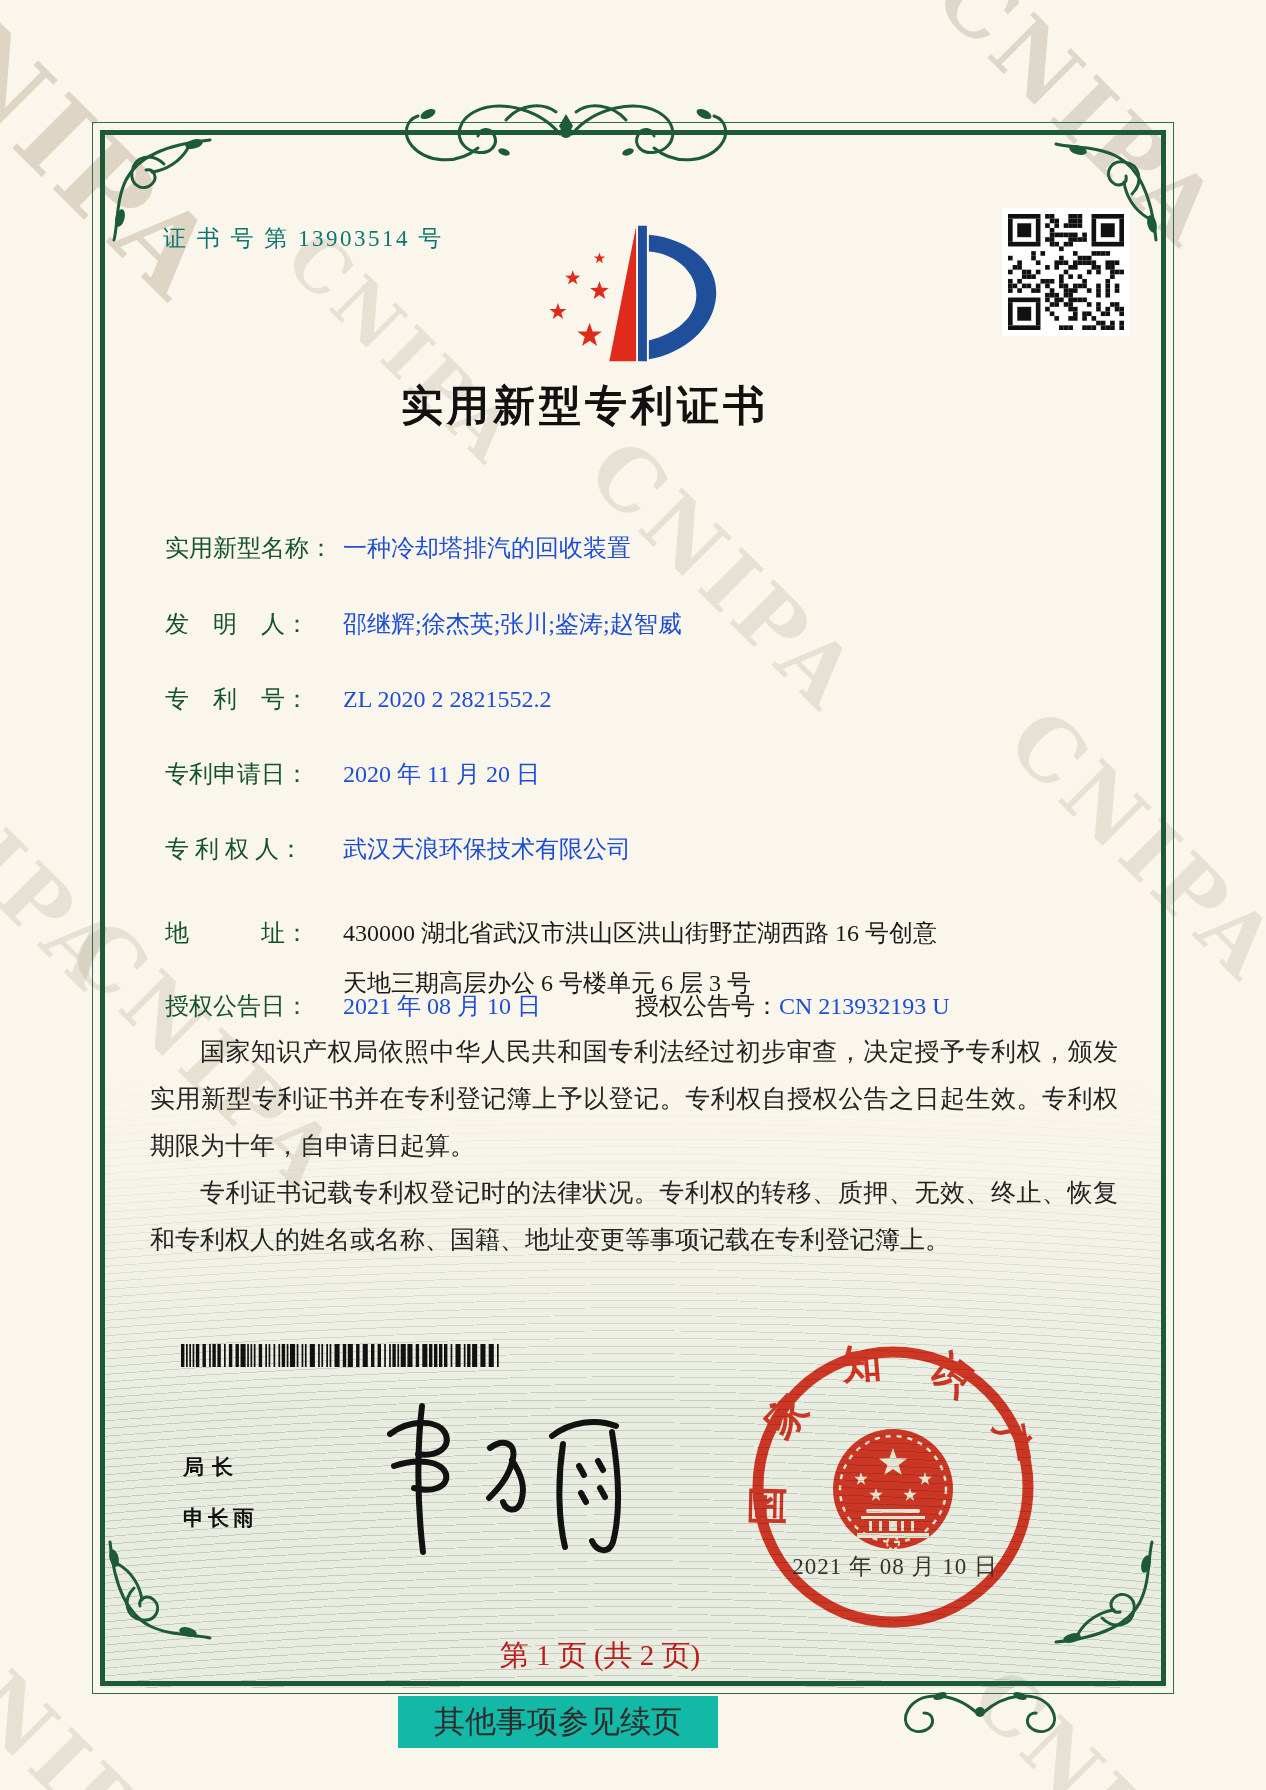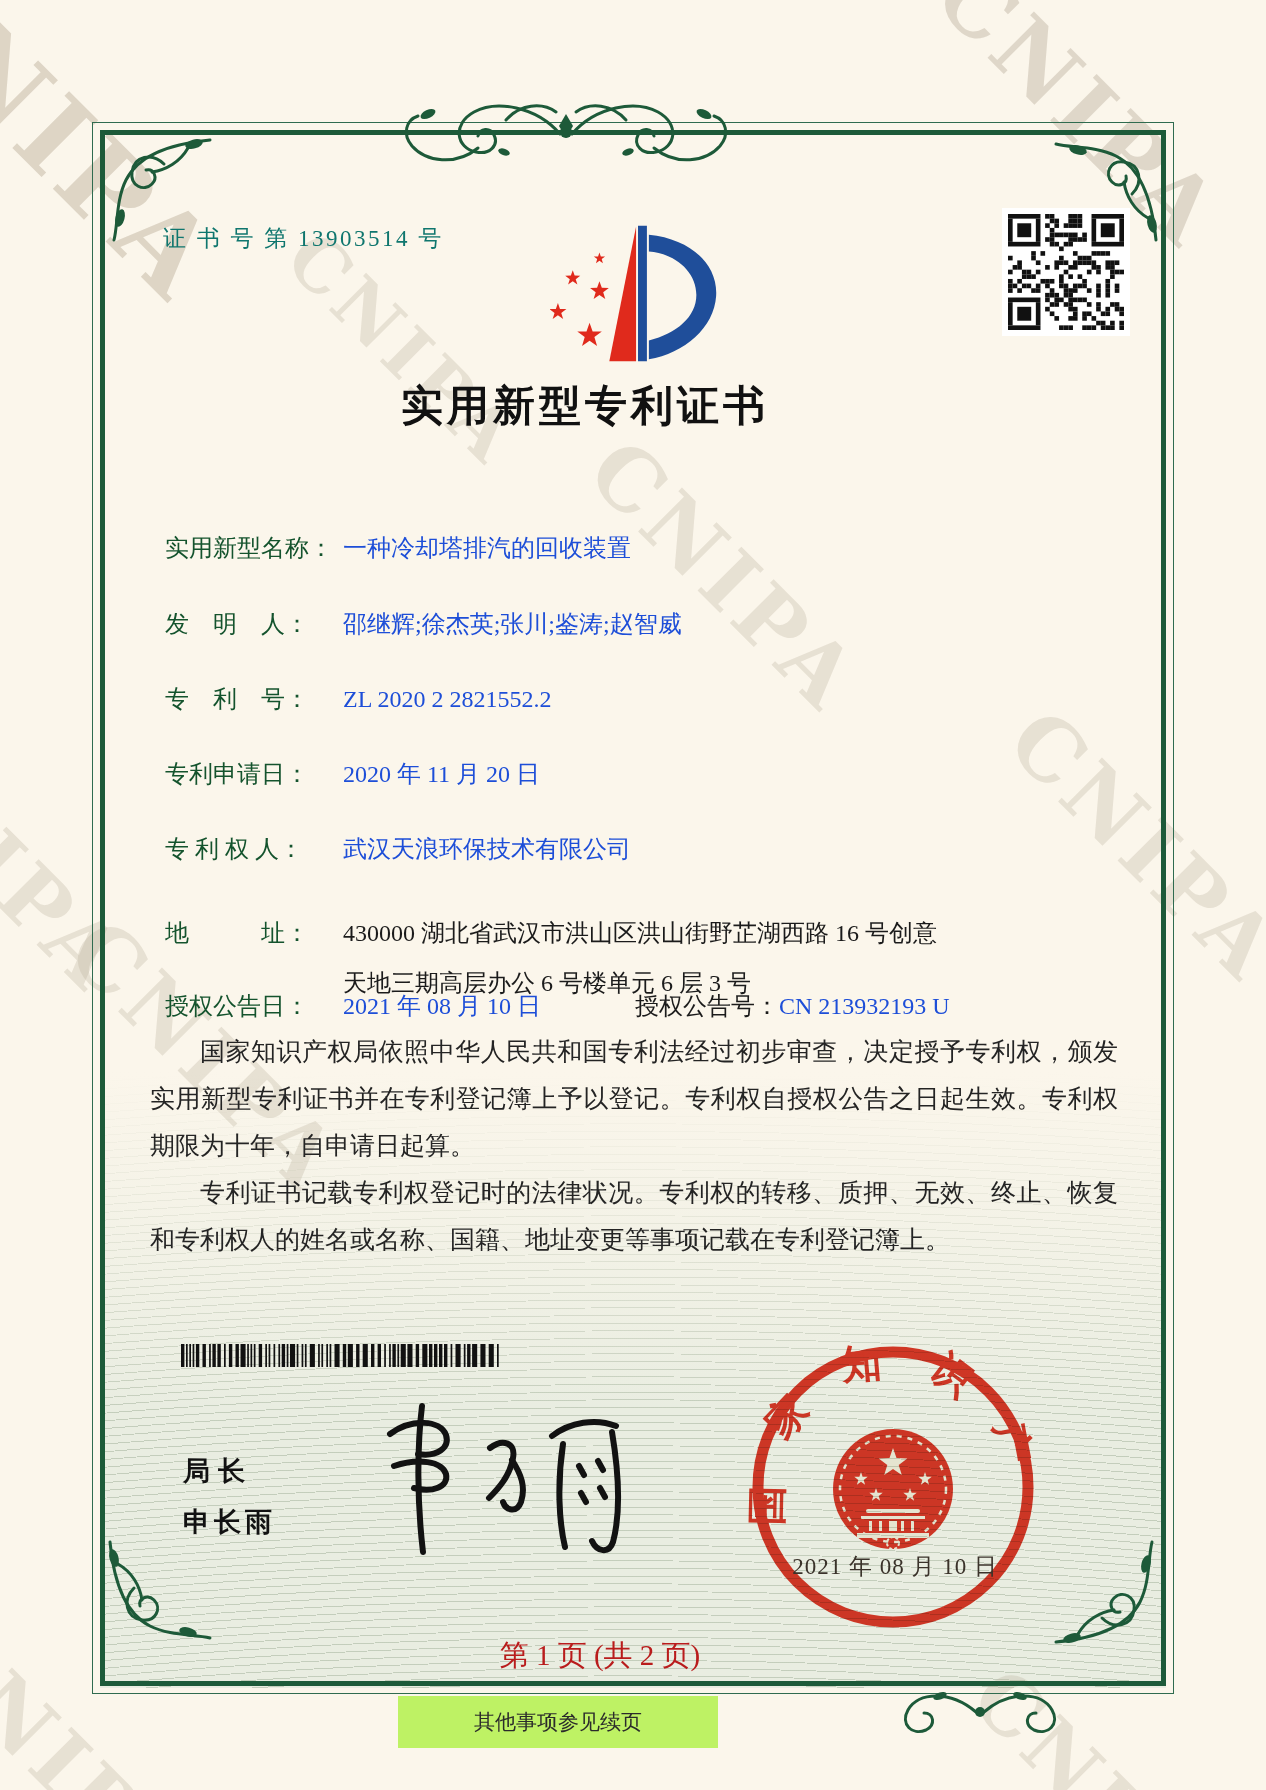--- a/index.html
+++ b/index.html
@@ -34,30 +34,30 @@
   .row{position:absolute;left:165px;font-size:24px;z-index:6;white-space:nowrap;}
   .flabel{display:inline-block;width:178px;color:#14532d;}
   .fvalue{color:#1d4ed8;}
   .vblock{display:inline-block;vertical-align:top;white-space:normal;width:660px;line-height:50px;}
   .grant2{position:absolute;left:470px;top:0;}
   .paras{position:absolute;left:150px;top:1030px;width:968px;font-size:25px;line-height:47px;
         text-align:justify;color:#242424;z-index:6;font-family:Liberation Mono, monospace;}
   .paras p{margin:0;text-indent:2em;}
   .barcode{position:absolute;left:181px;top:1344px;z-index:6;}
   .sig-label{position:absolute;left:183px;font-family:"Liberation Sans","DejaVu Sans",sans-serif;
-        font-size:27px;font-weight:600;color:#121212;z-index:6;}
+        font-size:21px;font-weight:600;color:#121212;z-index:6;}
   .signature{position:absolute;left:360px;top:1392px;z-index:7;}
   .seal{position:absolute;left:743px;top:1337px;width:300px;height:300px;z-index:7;
         mix-blend-mode:multiply;opacity:0.95;}
   .seal-date{position:absolute;left:770px;top:1551px;width:250px;text-align:center;
         font-size:23px;letter-spacing:1px;color:#3a322a;z-index:8;}
   .page-foot{position:absolute;left:450px;top:1636px;width:300px;text-align:center;
         font-size:29px;color:#b91c1c;z-index:6;}
-  .note-box{position:absolute;left:398px;top:1696px;width:320px;height:52px;background:#bef264;
-        z-index:6;text-align:center;font-size:21px;line-height:52px;color:#2b2b2b;}
+  .note-box{position:absolute;left:398px;top:1696px;width:320px;height:52px;background:#14b8a6;
+        z-index:6;text-align:center;font-size:31px;line-height:52px;color:#2b2b2b;}
 </style>
 </head>
 <body>
 
 <div class="page">
 
   <div class="wm" style="left:-60px;top:-70px;font-size:110px;color:rgba(180,166,146,0.42)">CNIPA</div>
   <div class="wm" style="left:330px;top:215px;font-size:72px">CNIPA</div>
   <div class="wm" style="left:990px;top:-60px;font-size:90px;color:rgba(180,166,146,0.38)">CNIPA</div>
   <div class="wm" style="left:640px;top:420px;font-size:85px">CNIPA</div>

